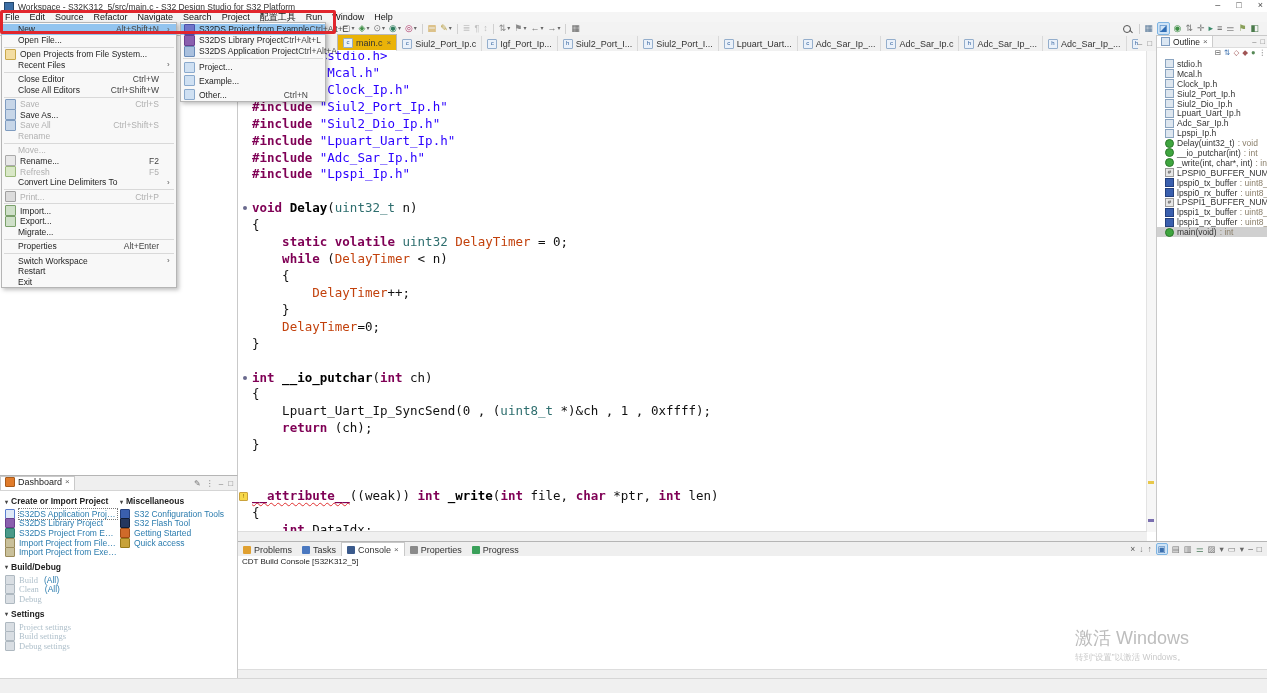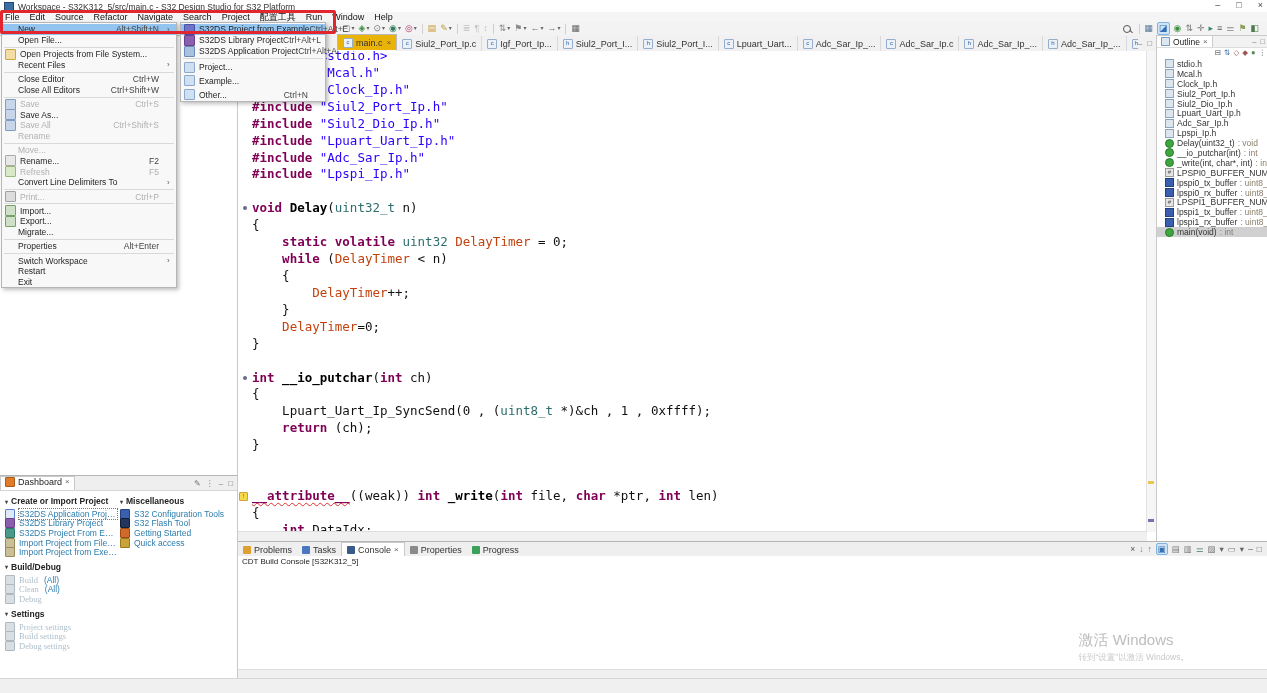--- a/index.html
+++ b/index.html
@@ -100,21 +100,21 @@
   .consolep{position:absolute;left:238px;top:541px;width:1029px;height:137px;background:#f0f0f0;border-top:1px solid #b5b5b5;}
   .c-tabs{position:absolute;left:0;top:0;width:100%;height:14px;background:#efefef;border-bottom:1px solid #d5d5d5;display:flex;align-items:center;font-size:9px;}
   .c-tab{display:flex;align-items:center;gap:3px;height:13px;padding:0 5px;color:#333;}
   .c-tab.active{background:#fff;border:1px solid #c9c9c9;border-bottom:none;}
   .c-ic{width:8px;height:8px;border-radius:1px;flex:none;}
   .c-icons{margin-left:auto;display:flex;gap:4px;align-items:center;font-size:8.5px;padding-right:5px;}
   .c-sub{position:absolute;left:0;top:14px;width:100%;height:10px;background:#fff;font-size:8px;color:#222;padding:1px 0 0 4px;box-sizing:border-box;}
   .c-body{position:absolute;left:0;top:24px;right:0;bottom:9px;background:#fff;}
   .c-hscroll{position:absolute;left:0;right:0;bottom:0;height:9px;background:#f0f0f0;border-top:1px solid #ddd;}
   .watermark{position:absolute;right:78px;bottom:6px;text-align:left;}
-  .wm1{font-size:15px;color:#bdbdbd;}
+  .wm1{font-size:18px;color:#bdbdbd;}
   .wm2{font-size:8.5px;color:#c9c9c9;margin-top:2px;}
   
   .statusbar{position:absolute;left:0;top:678px;width:100%;height:15px;background:#f0f0f0;border-top:1px solid #d6d6d6;}
   
   .file-menu{position:absolute;left:1px;top:22px;width:176px;height:266px;background:#f8f8f8;border:1px solid #b5b5b5;box-shadow:2px 2px 4px rgba(0,0,0,.25);z-index:40;font-size:8.5px;padding-top:1px;box-sizing:border-box;}
   .fm-item{display:flex;align-items:center;height:10.6px;padding-right:2px;color:#1e1e1e;}
   .fm-item.sel{background:#92c4ef;}
   .fm-item.dis .fm-label,.fm-item.dis .fm-sc{color:#b0b0b0;}
   .fm-ic{width:9px;height:9px;margin:0 4px 0 3px;flex:none;border-radius:1px;}
   .fm-label{flex:1;white-space:nowrap;}

